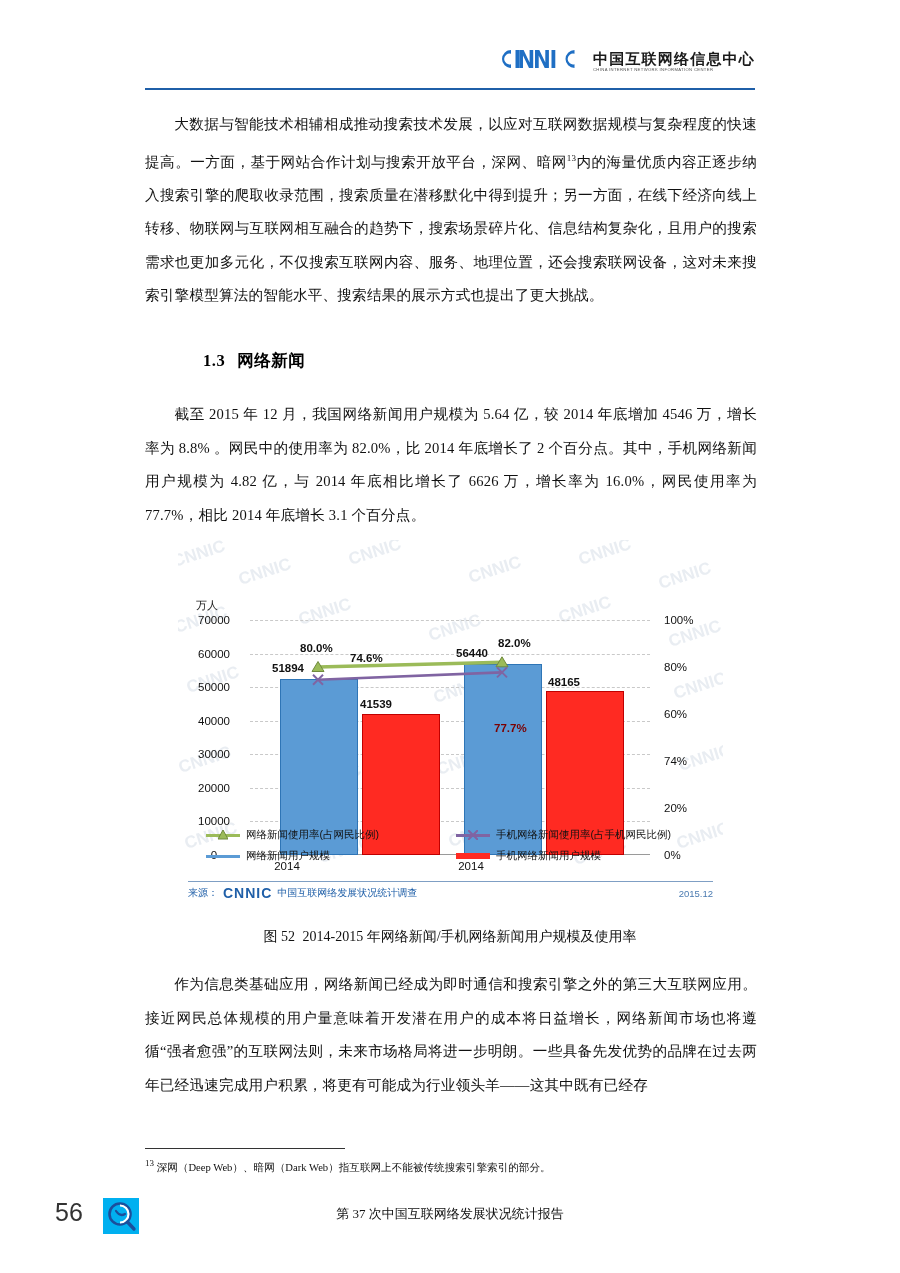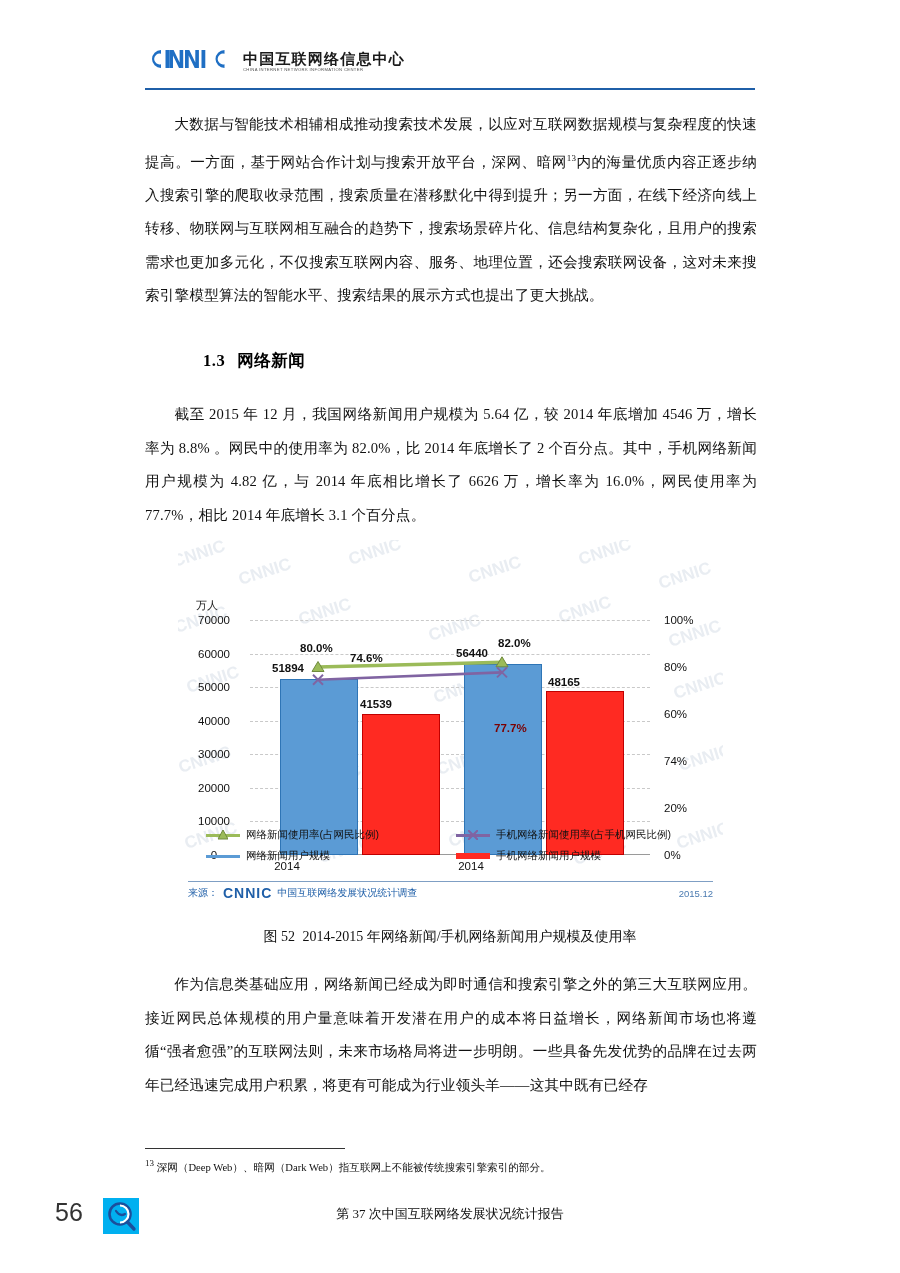--- a/index.html
+++ b/index.html
@@ -5,21 +5,21 @@
   html,body{margin:0;padding:0;}
   body{
     width:900px;height:1273px;background:#ffffff;
     font-family:"Liberation Serif","DejaVu Serif",serif;
     color:#000;position:relative;overflow:hidden;
   }
   .page{position:absolute;inset:0;}
 
   
   .header{position:absolute;left:145px;top:46px;width:610px;height:42px;}
-  .logo-wrap{display:flex;align-items:flex-end;gap:8px;}
+  .logo-wrap{display:flex;align-items:flex-end;gap:8px;justify-content:flex-end;}
   .logo-mark{width:90px;height:26px;position:relative;}
   .logo-cn{font-family:"Liberation Sans","DejaVu Sans",sans-serif;font-size:15px;font-weight:bold;color:#1a1a1a;letter-spacing:1.2px;line-height:1;}
   .logo-en{font-family:"Liberation Sans","DejaVu Sans",sans-serif;font-size:4.2px;color:#555;letter-spacing:.35px;line-height:1;margin-top:2px;white-space:nowrap;}
   .header-rule{position:absolute;left:145px;top:88px;width:610px;height:2px;background:#1f5fa8;}
 
   
   .para{
     position:absolute;left:145px;width:612px;
     font-size:14.6px;line-height:33.5px;text-align:justify;
     color:#111;letter-spacing:.2px;

